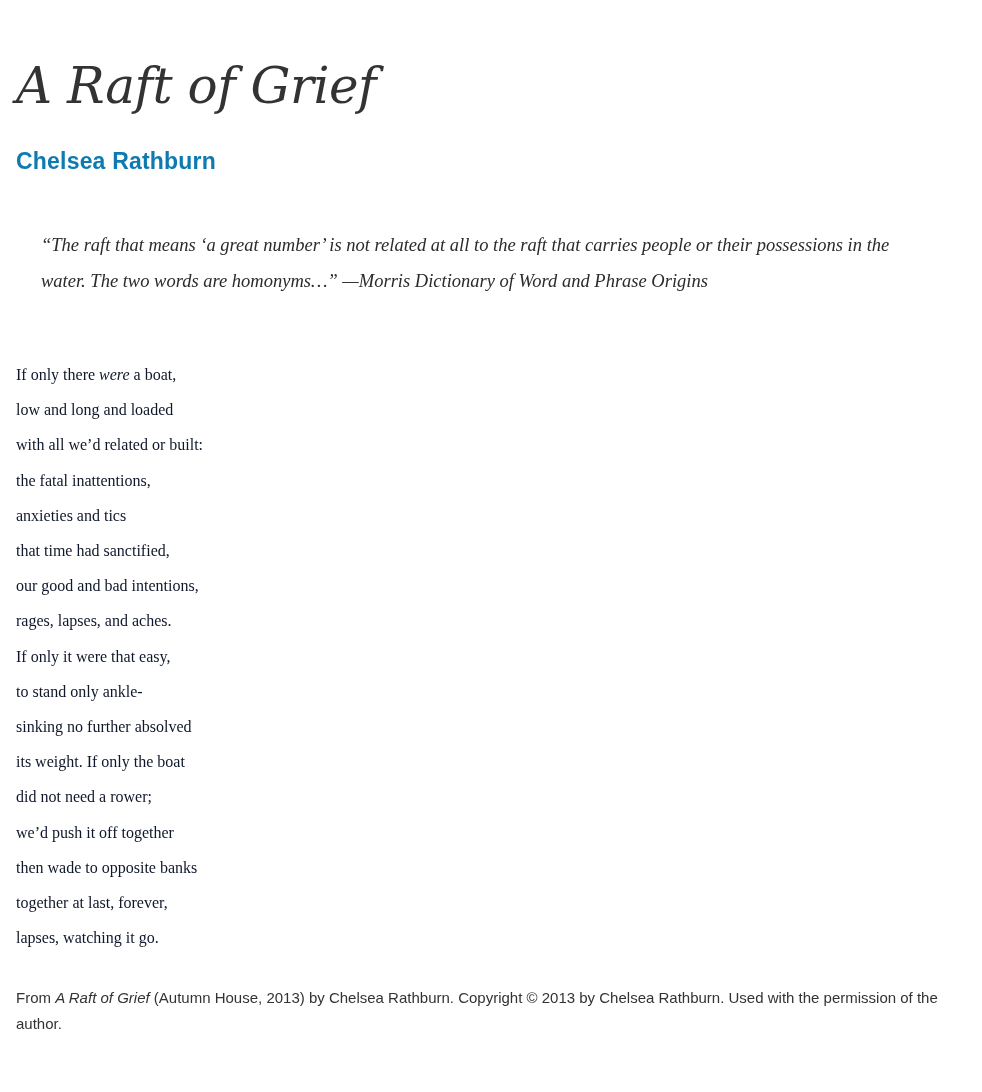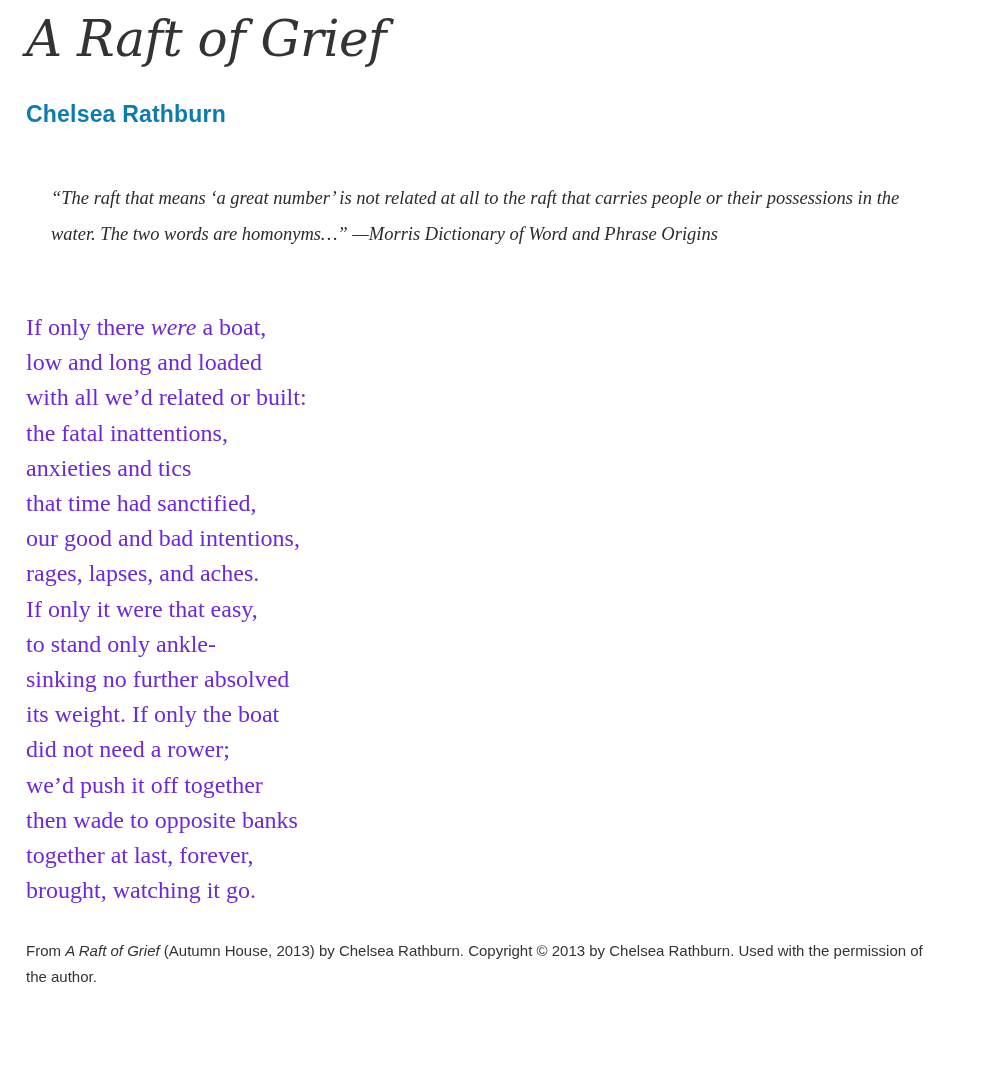--- a/index.html
+++ b/index.html
@@ -8,22 +8,23 @@
       background: #ffffff;
       width: 982px;
       height: 1092px;
       overflow: hidden;
     }
     body {
       color: #2b2b2b;
     }
     .page {
       position: relative;
-      padding-left: 26px;
+      padding-left: 16px;
       padding-right: 30px;
+      margin-top: 47px;
     }
     .title {
       font-family: "DejaVu Serif", "Liberation Serif", serif;
       font-style: italic;
       font-weight: normal;
       font-size: 50px;
       line-height: 58px;
       color: #333333;
       margin: 0;
       padding-top: 10px;
@@ -46,23 +47,23 @@
       font-size: 18.5px;
       line-height: 36px;
       color: #2b2b2b;
       margin: 0;
       padding-left: 25px;
       padding-right: 40px;
       margin-top: 52px;
     }
     .poem {
       font-family: "Liberation Serif", serif;
-      font-size: 24px;
+      font-size: 16px;
       line-height: 35.2px;
-      color: #6d28d9;
+      color: #0f172a;
       margin-top: 58px;
     }
     .poem .line {
       display: block;
       white-space: nowrap;
     }
     .poem em {
       font-style: italic;
     }
     .credit {
@@ -96,17 +97,17 @@
     <span class="line">our good and bad intentions,</span>
     <span class="line">rages, lapses, and aches.</span>
     <span class="line">If only it were that easy,</span>
     <span class="line">to stand only ankle-</span>
     <span class="line">sinking no further absolved</span>
     <span class="line">its weight. If only the boat</span>
     <span class="line">did not need a rower;</span>
     <span class="line">we’d push it off together</span>
     <span class="line">then wade to opposite banks</span>
     <span class="line">together at last, forever,</span>
-    <span class="line">brought, watching it go.</span>
+    <span class="line">lapses, watching it go.</span>
   </div>
 
   <p class="credit"><span>From </span><em>A Raft of Grief</em><span> (Autumn House, 2013) by Chelsea Rathburn. Copyright © 2013 by Chelsea Rathburn. Used with the permission of the author.</span></p>
 </div>
 
 </body></html>

